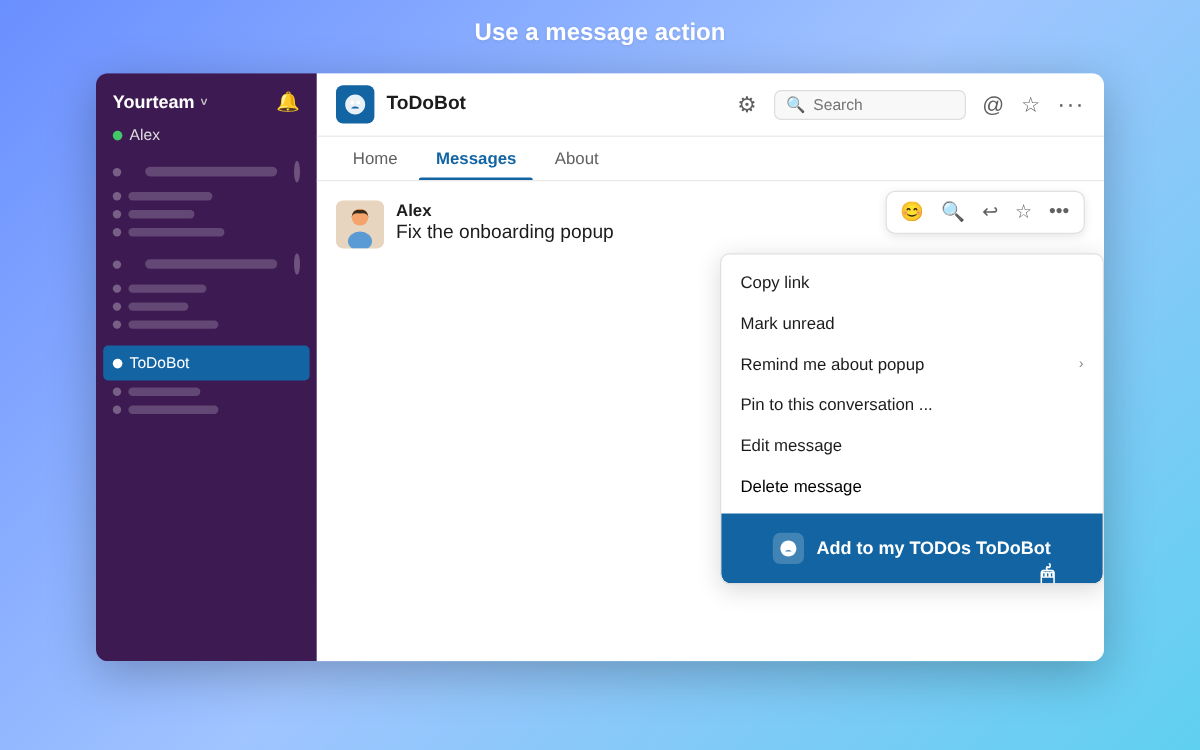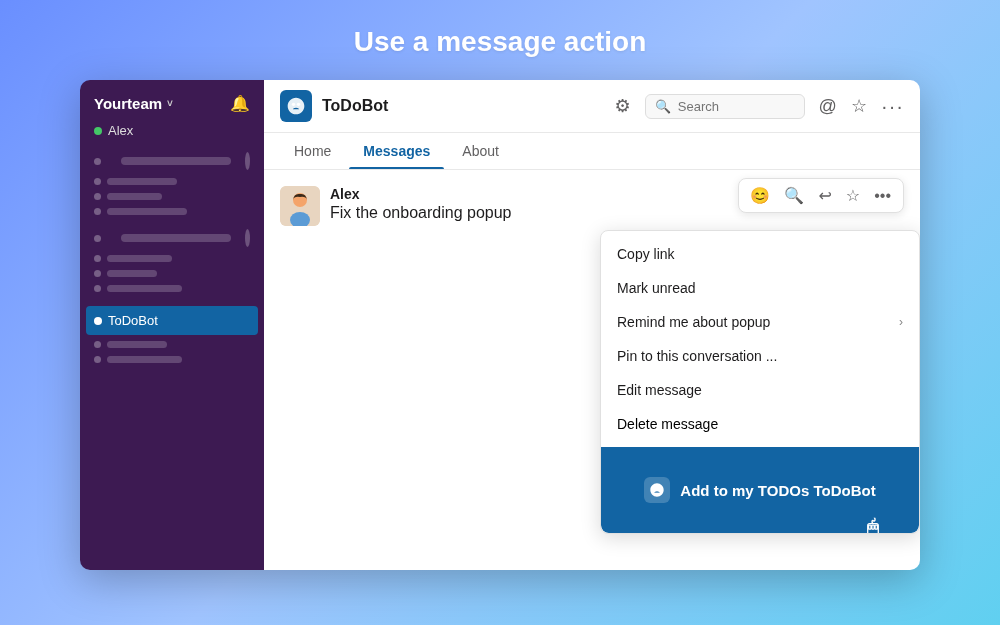--- a/index.html
+++ b/index.html
@@ -9,23 +9,23 @@
       background: linear-gradient(135deg, #6a8fff 0%, #a0c4ff 50%, #60d0f0 100%);
       display: flex;
       flex-direction: column;
       align-items: center;
       font-family: -apple-system, BlinkMacSystemFont, 'Segoe UI', sans-serif;
       overflow: hidden;
     }
 
     .page-title {
       color: #ffffff;
-      font-size: 28px;
+      font-size: 20px;
       font-weight: 700;
-      margin-top: 26px;
+      margin-top: 16px;
       margin-bottom: 22px;
       text-shadow: 0 1px 3px rgba(0,0,0,0.1);
     }
 
     .app-window {
       display: flex;
       width: 840px;
       height: 490px;
       border-radius: 10px;
       overflow: hidden;
@@ -383,21 +383,21 @@
     }
 
     
     .cta-button {
       background: #1264a3;
       color: #ffffff;
       display: flex;
       align-items: center;
       justify-content: center;
       gap: 10px;
-      padding: 30px 16px;
+      padding: 16px 16px;
       font-size: 15px;
       font-weight: 600;
       cursor: pointer;
       border-radius: 0 0 8px 8px;
     }
 
     .cta-icon {
       width: 26px;
       height: 26px;
       background: rgba(255,255,255,0.2);

